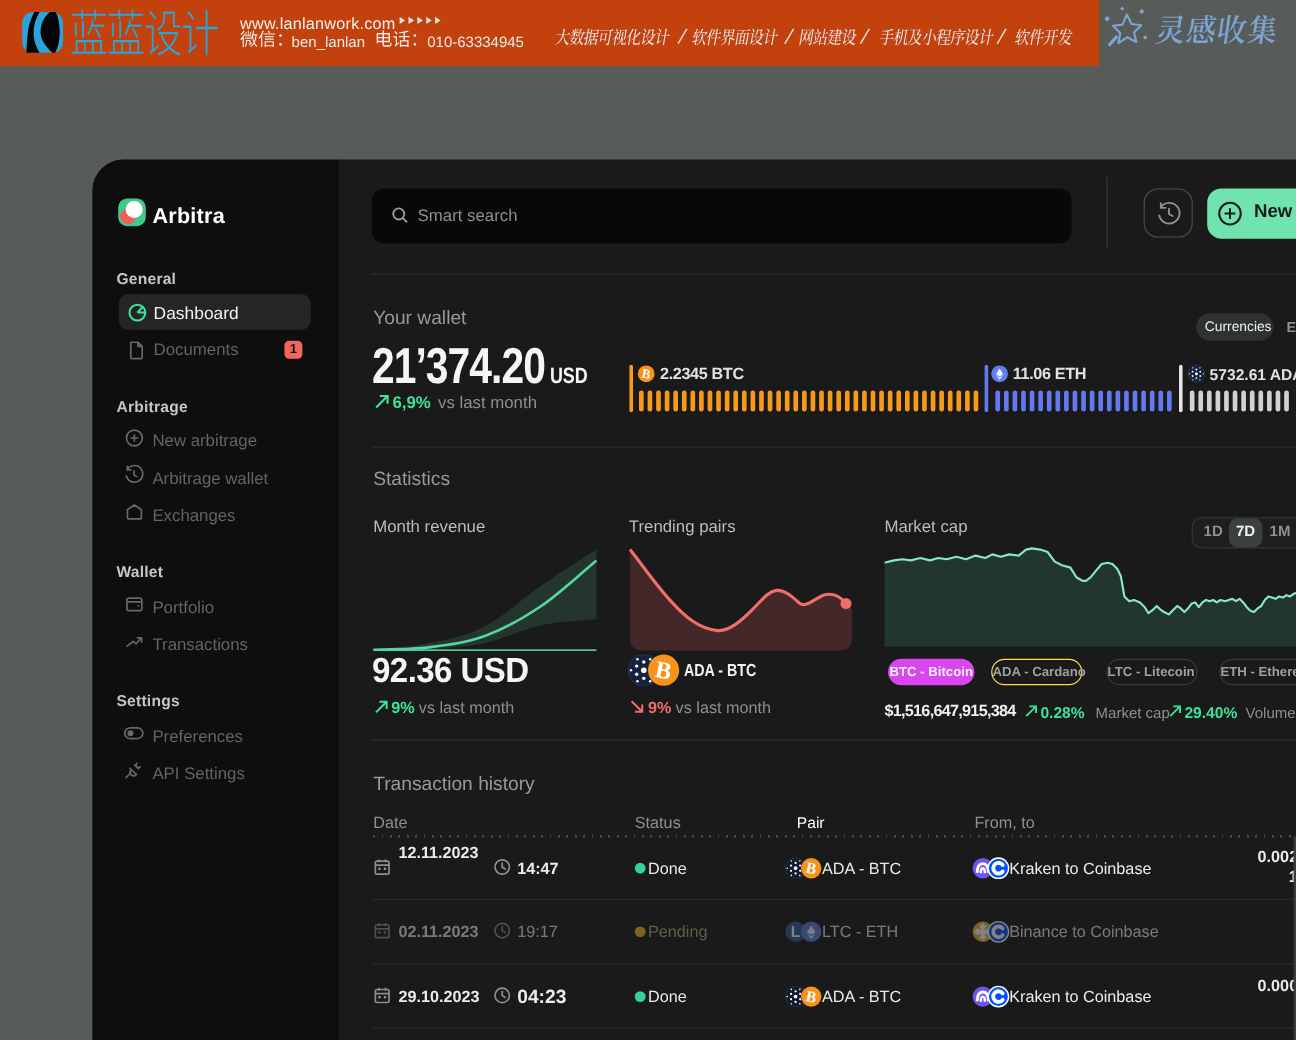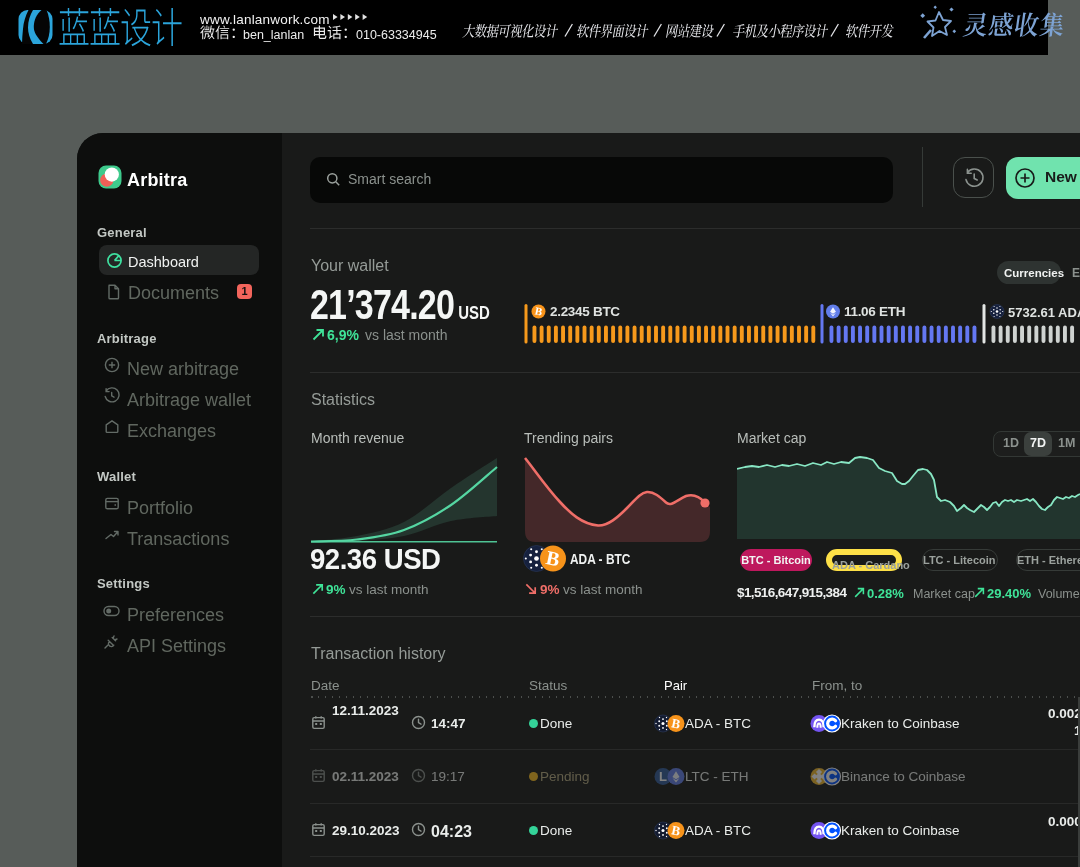--- a/index.html
+++ b/index.html
@@ -1,20 +1,20 @@
 <!DOCTYPE html>
 <html><head><meta charset="utf-8"><style>
 *{margin:0;padding:0;box-sizing:border-box}
 body{width:1080px;height:867px;background:#575c59;font-family:"Liberation Sans",sans-serif;overflow:hidden;position:relative}
 .abs{position:absolute}
-.hdr{position:absolute;left:0;top:0;width:1048px;height:55px;background:#000000}
+.hdr{position:absolute;left:0;top:0;width:916px;height:55px;background:#c2410c}
 .card{position:absolute;left:77px;top:133px;width:1003px;height:734px;background:#191a19;border-top-left-radius:26px;overflow:hidden}
 .side{position:absolute;left:0;top:0;width:205px;height:734px;background:#0d0e0d}
 .lbl{font-size:13px;font-weight:bold;color:#c3c8c4;letter-spacing:0.2px}
-.nav{font-size:18px;color:#60675f}
+.nav{font-size:14px;color:#60675f}
 .gray{color:#959b97}
 .green{color:#3fe398}
 </style></head><body>
 
 <div class="hdr">
     <svg style="position:absolute;left:0;top:0" width="1080" height="55" viewBox="0 0 1080 55">
       <g fill="#2ba4da">
         <path transform="translate(58.0 43.0) scale(0.03201 -0.04200)" d="M60 753H946V711H60ZM305 834H350V645H305ZM646 834H692V644H646ZM573 536H905V495H573ZM49 -2H953V-44H49ZM161 229H842V-21H797V187H627V-21H584V187H416V-21H374V187H206V-21H161ZM589 633 633 624Q610 538 574 458Q539 379 496 323Q492 326 485 331Q478 336 471 341Q463 346 457 349Q501 403 535 478Q569 552 589 633ZM652 448 688 469Q714 441 738 408Q763 375 782 343Q802 310 812 284L773 261Q762 288 743 321Q724 354 700 387Q677 420 652 448ZM325 610H372V265H325ZM138 571H183V293H138Z"></path>
         <path transform="translate(89.0 43.0) scale(0.03201 -0.04200)" d="M60 753H946V711H60ZM305 834H350V645H305ZM646 834H692V644H646ZM573 536H905V495H573ZM49 -2H953V-44H49ZM161 229H842V-21H797V187H627V-21H584V187H416V-21H374V187H206V-21H161ZM589 633 633 624Q610 538 574 458Q539 379 496 323Q492 326 485 331Q478 336 471 341Q463 346 457 349Q501 403 535 478Q569 552 589 633ZM652 448 688 469Q714 441 738 408Q763 375 782 343Q802 310 812 284L773 261Q762 288 743 321Q724 354 700 387Q677 420 652 448ZM325 610H372V265H325ZM138 571H183V293H138Z"></path>
         <path transform="translate(120.0 43.0) scale(0.03201 -0.04200)" d="M135 783 166 812Q193 790 222 763Q251 736 275 711Q300 685 315 665L283 630Q268 651 244 677Q219 704 191 732Q162 760 135 783ZM181 -50 175 -6 194 21 375 138Q378 128 383 117Q388 106 391 99Q326 55 287 29Q247 2 227 -13Q206 -27 196 -35Q187 -43 181 -50ZM49 517H224V471H49ZM520 795H775V751H520ZM386 387H860V343H386ZM844 387H854L862 390L891 376Q860 283 808 209Q755 135 687 80Q619 25 541 -14Q464 -53 384 -76Q381 -67 374 -54Q366 -42 359 -34Q435 -14 510 22Q584 57 650 109Q715 160 766 228Q816 296 844 378ZM468 359Q508 260 577 180Q647 100 743 45Q839 -10 956 -36Q951 -41 945 -49Q939 -56 934 -63Q929 -71 926 -78Q748 -34 620 75Q492 184 428 344ZM505 795H549V682Q549 638 535 590Q521 541 483 497Q445 452 373 416Q370 422 364 428Q359 435 353 441Q347 448 343 451Q411 484 445 523Q480 562 493 603Q505 645 505 683ZM753 795H798V555Q798 534 801 526Q805 519 817 519Q823 519 840 519Q856 519 873 519Q890 519 897 519Q907 519 919 520Q931 521 940 523Q941 513 942 501Q944 488 945 480Q938 478 925 477Q912 476 898 476Q891 476 873 476Q855 476 838 476Q821 476 815 476Q790 476 777 483Q763 491 758 509Q753 526 753 556ZM181 -50Q179 -44 174 -37Q169 -29 164 -22Q158 -14 153 -10Q162 -4 173 7Q185 19 194 36Q203 54 203 76V517H248V23Q248 23 238 15Q227 6 215 -5Q202 -17 192 -30Q181 -42 181 -50Z"></path>
@@ -183,21 +183,21 @@
 <div class="abs" style="left:968px;top:35px;font-size:15.5px;font-weight:bold;color:#181c1a;white-space:nowrap">New arbitrage</div>
 <div class="abs" style="left:233px;top:95px;width:770px;height:1px;background:#2c2d2c"></div>
 <div class="abs gray" style="left:234px;top:124px;font-size:16px">Your wallet</div>
 <div class="abs" style="left:233px;top:148px;font-size:42px;font-weight:bold;color:#f4f6f5;letter-spacing:-1px;transform:scaleX(0.81);transform-origin:left top;white-space:nowrap">21’374.20<span style="font-size:18.5px;letter-spacing:0"> USD</span></div>
 <svg class="abs" style="left:234px;top:194px" width="15" height="15" viewBox="0 0 15 15">
       <path d="M2.5 12.5 L11.5 3.5 M5.5 3 H12 V9.5" fill="none" stroke="#3fe398" stroke-width="1.8"></path>
     </svg>
 <div class="abs green" style="left:250px;top:194px;font-size:14px;font-weight:bold">6,9%</div>
 <div class="abs" style="left:288px;top:194px;font-size:14px;color:#8b918d">vs last month</div>
 <div class="abs" style="left:920px;top:128px;width:64px;height:23px;background:#2e3331;border-radius:12px"></div>
-<div class="abs" style="left:927px;top:133.5px;font-size:11.5px;font-weight:bold;color:#f0f2f1;white-space:nowrap">Currencies</div>
+<div class="abs" style="left:927px;top:133.5px;font-size:11.5px;font-weight:normal;color:#f0f2f1;white-space:nowrap">Currencies</div>
 <div class="abs" style="left:995px;top:133px;font-size:12px;font-weight:bold;color:#8b918d;white-space:nowrap">Exchanges</div>
 <svg class="abs" style="left:0;top:0" width="1003" height="734" viewBox="77 133 1003 734">
       <rect x="524.5" y="304" width="3" height="39.5" rx="1.5" fill="#f6991c"></rect>
       <rect x="532.50" y="325.5" width="3.9" height="17.5" rx="1.9" fill="#f6991c"></rect>
       <rect x="539.65" y="325.5" width="3.9" height="17.5" rx="1.9" fill="#f6991c"></rect>
       <rect x="546.80" y="325.5" width="3.9" height="17.5" rx="1.9" fill="#f6991c"></rect>
       <rect x="553.95" y="325.5" width="3.9" height="17.5" rx="1.9" fill="#f6991c"></rect>
       <rect x="561.10" y="325.5" width="3.9" height="17.5" rx="1.9" fill="#f6991c"></rect>
       <rect x="568.25" y="325.5" width="3.9" height="17.5" rx="1.9" fill="#f6991c"></rect>
       <rect x="575.40" y="325.5" width="3.9" height="17.5" rx="1.9" fill="#f6991c"></rect>
@@ -352,22 +352,22 @@
         <circle cx="30" cy="13.5" r="13" fill="#f7931a"></circle>
         <text x="30" y="20.259999999999998" font-family="Liberation Serif" font-size="20" font-weight="bold" fill="#fff" text-anchor="middle" transform="rotate(12 30 13.5)">B</text>
       </g>
     </svg>
 <div class="abs" style="left:493px;top:417.5px;font-size:14.5px;font-weight:bold;color:#f0f2f1;transform:scaleX(0.82);transform-origin:left top;white-space:nowrap">ADA - BTC</div>
 <svg class="abs" style="left:447px;top:449px" width="14" height="14" viewBox="0 0 15 15">
       <path d="M2.5 2.5 L11.5 11.5 M12 5.5 V12 H5.5" fill="none" stroke="#ef6e68" stroke-width="1.8"></path>
     </svg>
 <div class="abs" style="left:463px;top:449px;font-size:13.5px;font-weight:bold;color:#ef6e68">9%</div>
 <div class="abs" style="left:486px;top:449px;font-size:13.5px;color:#8b918d">vs last month</div>
-<div class="abs" style="left:663px;top:416px;width:72px;height:22px;background:#be185d;border-radius:12px;font-size:11px;font-weight:bold;color:#f2f4f3;text-align:center;line-height:22px;white-space:nowrap">BTC - Bitcoin</div>
-<div class="abs" style="left:749px;top:416px;width:76px;height:22px;border:6px solid #fde047;border-radius:12px;font-size:11px;font-weight:bold;color:#9ba19d;text-align:center;line-height:20px;white-space:nowrap">ADA - Cardano</div>
+<div class="abs" style="left:663px;top:416px;width:72px;height:22px;background:#d946ef;border-radius:12px;font-size:11px;font-weight:bold;color:#f2f4f3;text-align:center;line-height:22px;white-space:nowrap">BTC - Bitcoin</div>
+<div class="abs" style="left:749px;top:416px;width:76px;height:22px;border:1px solid #fde047;border-radius:12px;font-size:11px;font-weight:bold;color:#9ba19d;text-align:center;line-height:20px;white-space:nowrap">ADA - Cardano</div>
 <div class="abs" style="left:845px;top:416px;width:76px;height:22px;border:1px solid #363b38;border-radius:12px;font-size:11px;font-weight:bold;color:#9ba19d;text-align:left;line-height:20px;white-space:nowrap">LTC - Litecoin</div>
 <div class="abs" style="left:939px;top:416px;width:80px;height:22px;border:1px solid #363b38;border-radius:12px;font-size:11px;font-weight:bold;color:#9ba19d;text-align:center;line-height:20px;white-space:nowrap">ETH - Ethereum</div>
 <div class="abs" style="left:660px;top:452px;font-size:13.5px;color:#eef0ef;font-weight:bold;letter-spacing:-0.6px">$1,516,647,915,384</div>
 <svg class="abs" style="left:776px;top:453px" width="13" height="13" viewBox="0 0 15 15">
       <path d="M2.5 12.5 L11.5 3.5 M5.5 3 H12 V9.5" fill="none" stroke="#3fe398" stroke-width="1.8"></path>
     </svg>
 <div class="abs green" style="left:790px;top:453px;font-size:13px;font-weight:bold">0.28%</div>
 <div class="abs" style="left:836px;top:453.5px;font-size:12.5px;color:#8b918d">Market cap</div>
 <svg class="abs" style="left:896px;top:453px" width="13" height="13" viewBox="0 0 15 15">
       <path d="M2.5 12.5 L11.5 3.5 M5.5 3 H12 V9.5" fill="none" stroke="#3fe398" stroke-width="1.8"></path>

